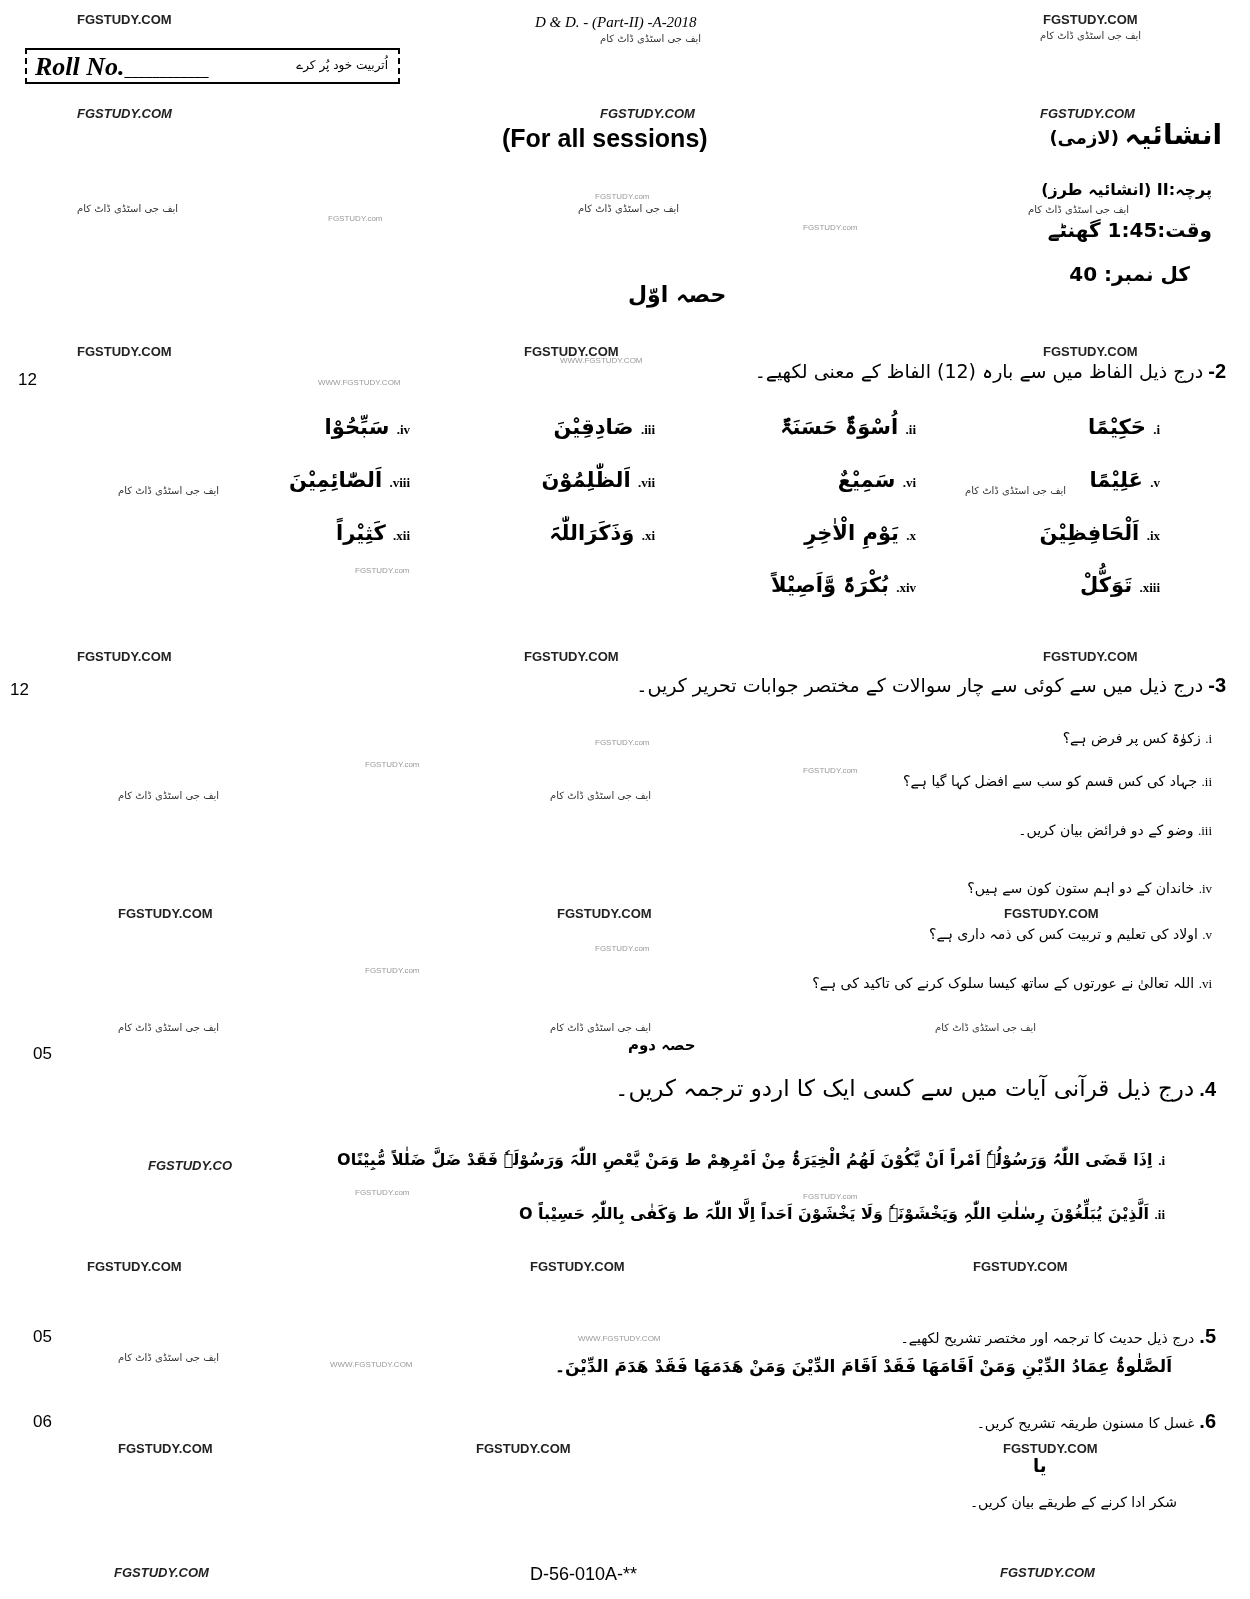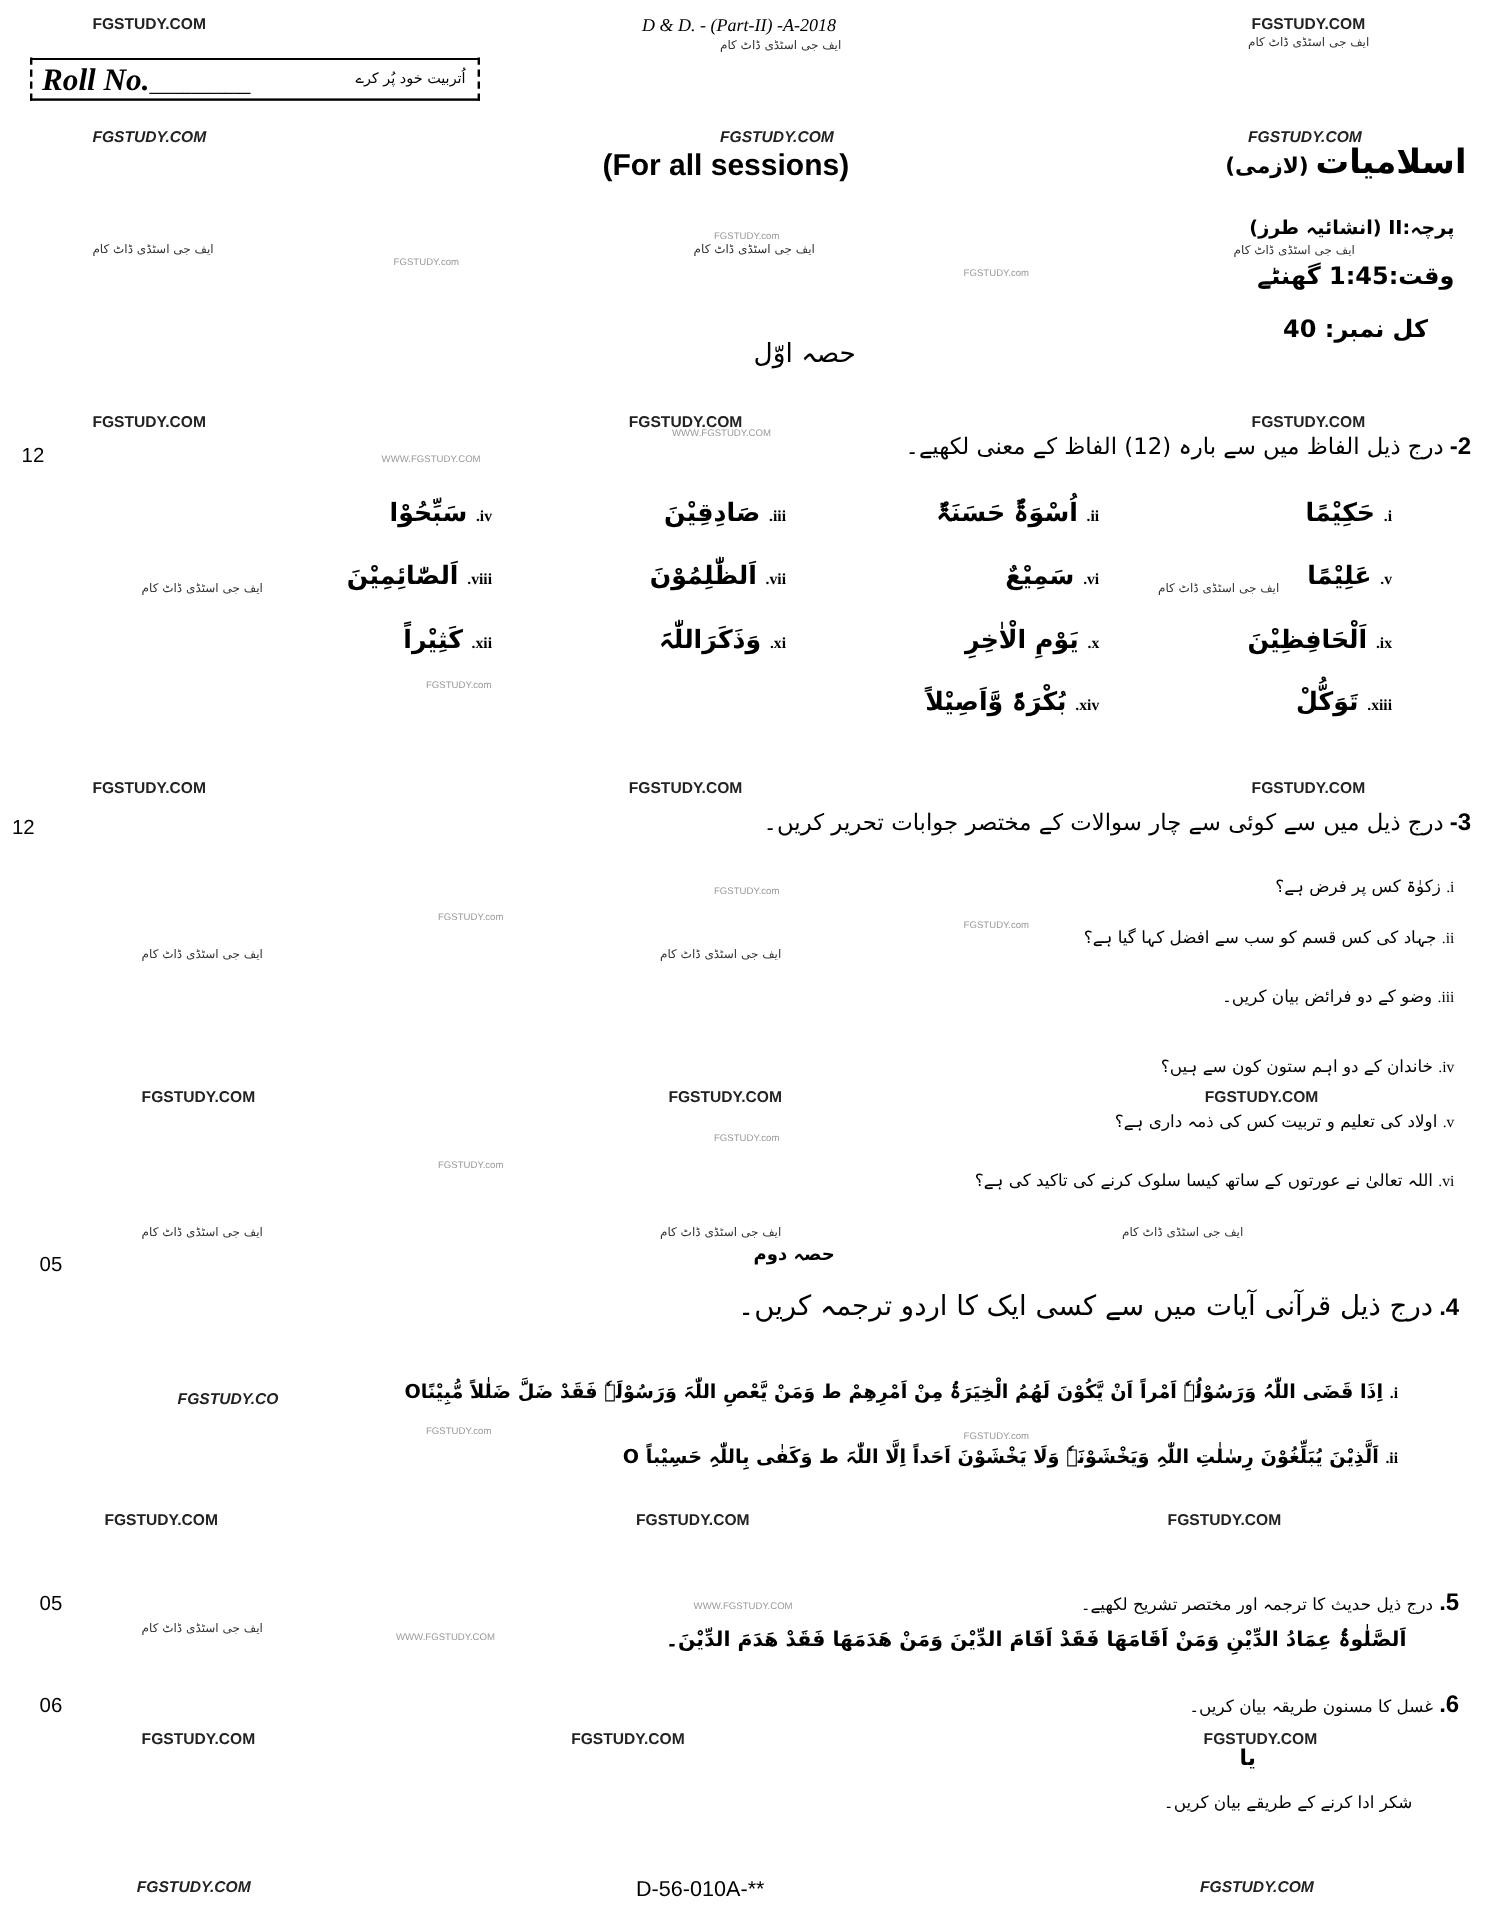--- a/index.html
+++ b/index.html
@@ -34,36 +34,36 @@
   <span class="abs urdu" style="right:10px;top:8px;font-size:12px;direction:rtl;">اُتربیت خود پُر کرے</span>
 </div>
 
 <div class="abs wm-i" style="left:77px;top:106px;">FGSTUDY.COM</div>
 <div class="abs wm-i" style="left:600px;top:106px;">FGSTUDY.COM</div>
 <div class="abs wm-i" style="left:1040px;top:106px;">FGSTUDY.COM</div>
 
 <div class="abs" style="left:502px;top:124px;font-family:'Liberation Sans',sans-serif;font-weight:bold;font-size:25px;">(For all sessions)</div>
 
 <div class="abs rtl urdu" style="right:28px;top:118px;font-weight:bold;direction:rtl;">
-  <span style="font-size:28px;">اسلامیات</span>
+  <span style="font-size:28px;">انشائیہ</span>
   <span style="font-size:18px;">(لازمی)</span>
 </div>
 
 <div class="abs wm-urdu" style="left:77px;top:203px;">ایف جی اسٹڈی ڈاٹ کام</div>
 <div class="abs wm-tiny" style="left:328px;top:214px;">FGSTUDY.com</div>
 <div class="abs wm-tiny" style="left:595px;top:192px;">FGSTUDY.com</div>
 <div class="abs wm-urdu" style="left:578px;top:203px;">ایف جی اسٹڈی ڈاٹ کام</div>
 <div class="abs wm-tiny" style="left:803px;top:223px;">FGSTUDY.com</div>
 
 <div class="abs urdu" style="right:38px;top:180px;font-weight:bold;font-size:16px;direction:rtl;">پرچہ:II (انشائیہ طرز)</div>
 <div class="abs wm-urdu" style="left:1028px;top:204px;">ایف جی اسٹڈی ڈاٹ کام</div>
 <div class="abs urdu" style="right:38px;top:218px;font-weight:bold;font-size:20px;direction:rtl;">وقت:1:45 گھنٹے</div>
 <div class="abs urdu" style="right:60px;top:262px;font-weight:bold;font-size:20px;direction:rtl;">کل نمبر: 40</div>
 
-<div class="abs urdu" style="left:628px;top:282px;font-weight:normal;font-size:22px;">حصہ اوّل</div>
+<div class="abs urdu" style="left:628px;top:282px;font-weight:bold;font-size:22px;">حصہ اوّل</div>
 
 <div class="abs wm" style="left:77px;top:344px;">FGSTUDY.COM</div>
 <div class="abs wm" style="left:524px;top:344px;">FGSTUDY.COM</div>
 <div class="abs wm" style="left:1043px;top:344px;">FGSTUDY.COM</div>
 <div class="abs wm-tiny" style="left:560px;top:356px;">WWW.FGSTUDY.COM</div>
 <div class="abs wm-tiny" style="left:318px;top:378px;">WWW.FGSTUDY.COM</div>
 
 <div class="abs marks" style="left:18px;top:370px;">12</div>
 <div class="abs rtl" style="right:24px;top:360px;direction:rtl;">
   <span class="qnum">2-</span>
@@ -149,21 +149,21 @@
   <span class="urdu" style="font-size:14px;">درج ذیل حدیث کا ترجمہ اور مختصر تشریح لکھیے۔</span>
 </div>
 <div class="abs wm-tiny" style="left:578px;top:1334px;">WWW.FGSTUDY.COM</div>
 <div class="abs wm-tiny" style="left:330px;top:1360px;">WWW.FGSTUDY.COM</div>
 <div class="abs wm-urdu" style="left:118px;top:1352px;">ایف جی اسٹڈی ڈاٹ کام</div>
 <div class="abs arabic" style="right:78px;top:1356px;font-size:17px;direction:rtl;">اَلصَّلٰوۃُ عِمَادُ الدِّیْنِ وَمَنْ اَقَامَھَا فَقَدْ اَقَامَ الدِّیْنَ وَمَنْ ھَدَمَھَا فَقَدْ ھَدَمَ الدِّیْنَ۔</div>
 
 <div class="abs marks" style="left:33px;top:1412px;">06</div>
 <div class="abs rtl" style="right:34px;top:1410px;direction:rtl;">
   <span class="qnum">6.</span>
-  <span class="urdu" style="font-size:14px;">غسل کا مسنون طریقہ بیان کریں۔</span>
+  <span class="urdu" style="font-size:14px;">غسل کا مسنون طریقہ تشریح کریں۔</span>
 </div>
 <div class="abs wm" style="left:118px;top:1441px;">FGSTUDY.COM</div>
 <div class="abs wm" style="left:476px;top:1441px;">FGSTUDY.COM</div>
 <div class="abs wm" style="left:1003px;top:1441px;">FGSTUDY.COM</div>
 <div class="abs urdu" style="left:1033px;top:1455px;font-weight:bold;font-size:18px;">یا</div>
 <div class="abs urdu" style="right:73px;top:1494px;font-size:14px;direction:rtl;">شکر ادا کرنے کے طریقے بیان کریں۔</div>
 
 <div class="abs wm-i" style="left:114px;top:1565px;">FGSTUDY.COM</div>
 <div class="abs" style="left:530px;top:1564px;font-family:'Liberation Sans',sans-serif;font-size:18px;">D-56-010A-**</div>
 <div class="abs wm-i" style="left:1000px;top:1565px;">FGSTUDY.COM</div>

